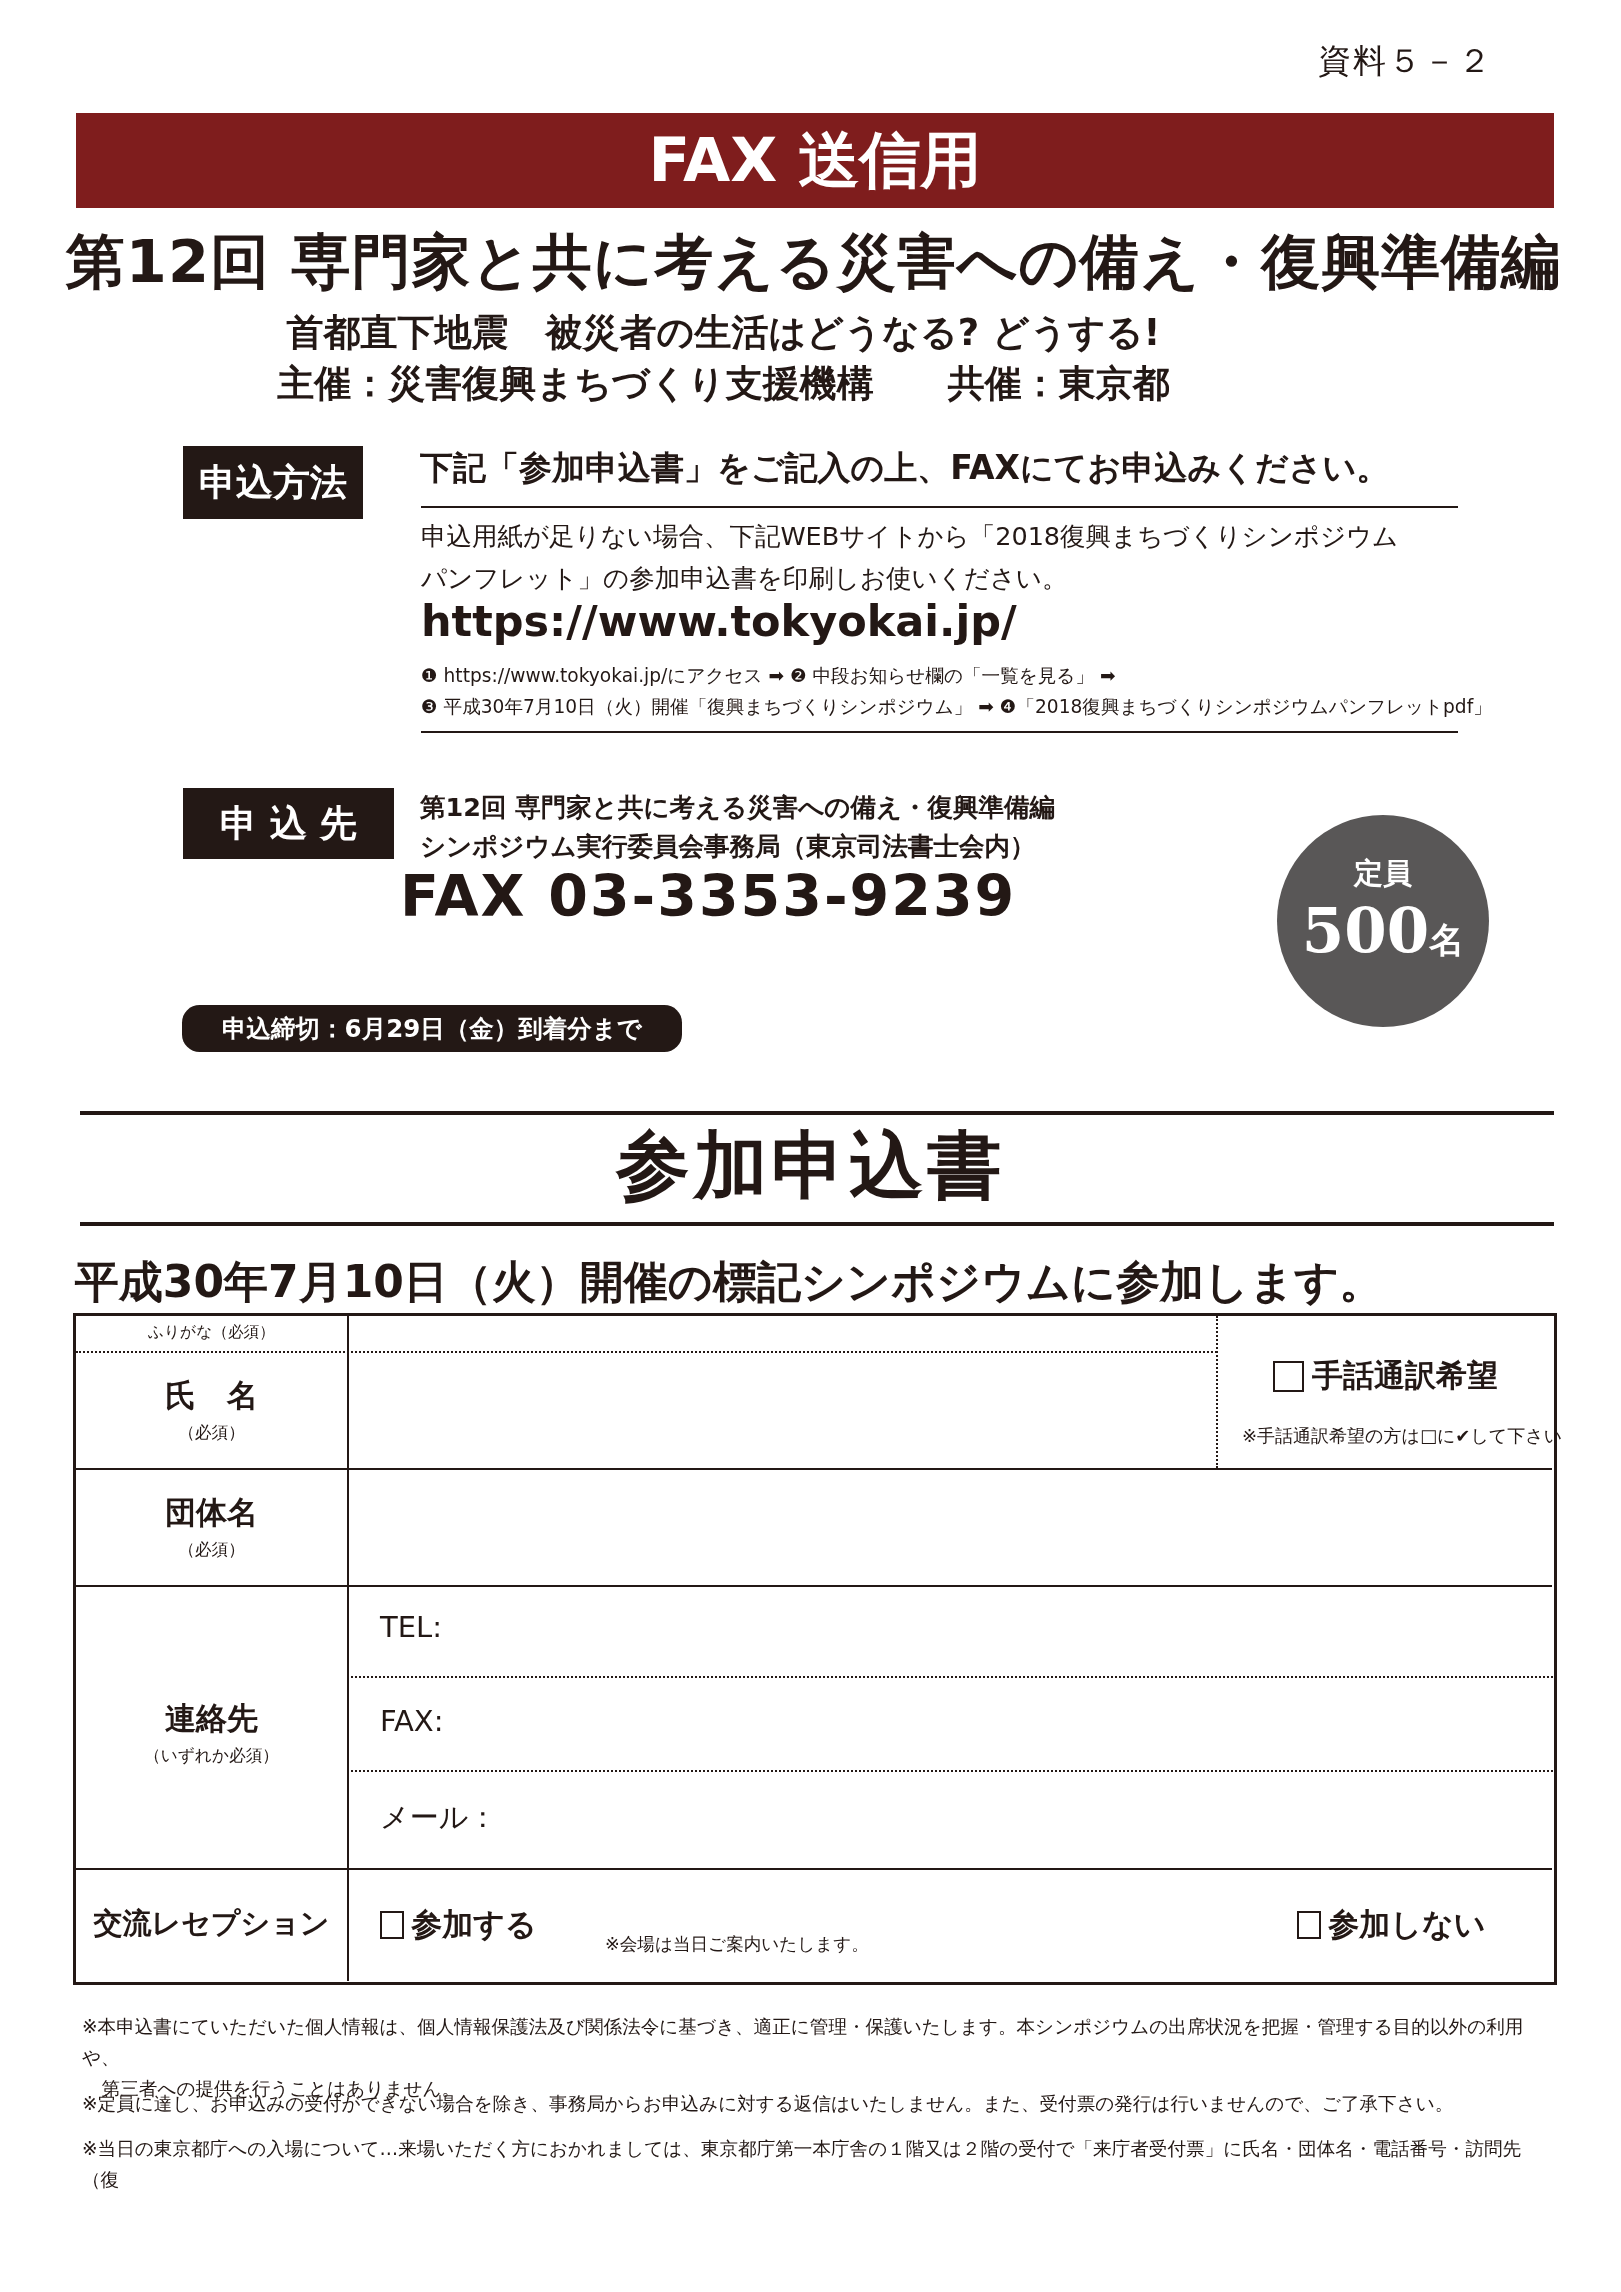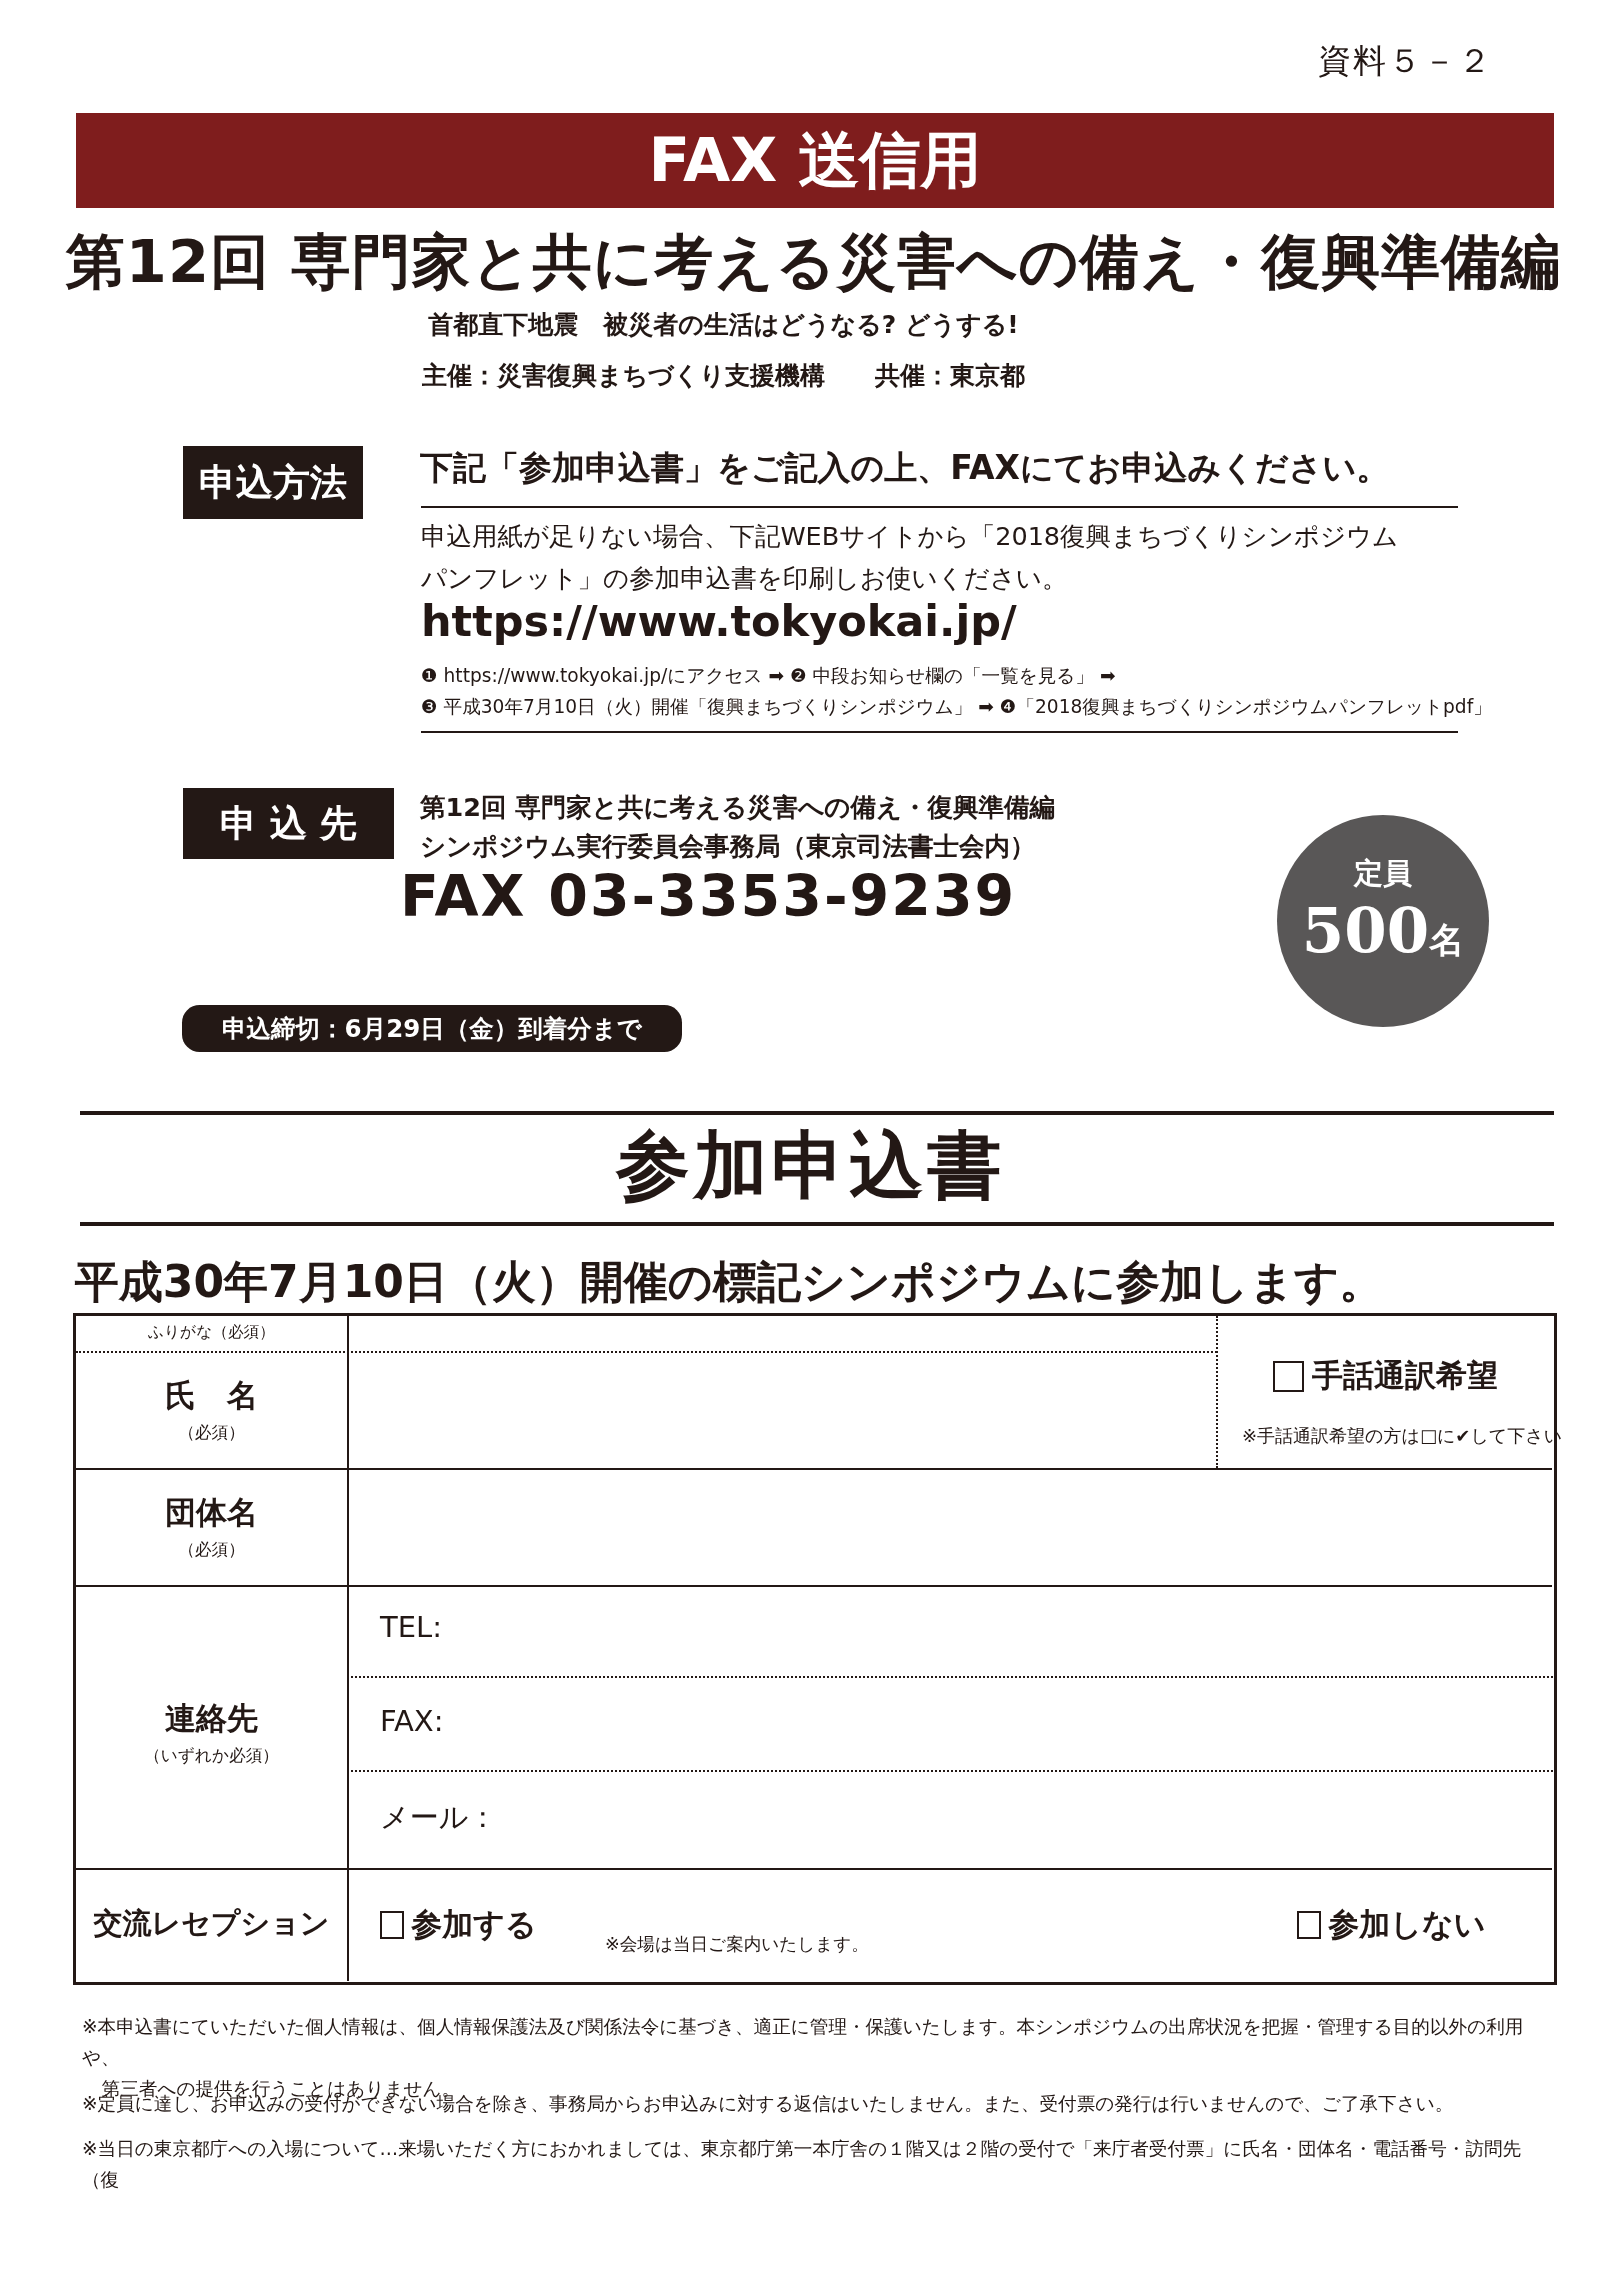--- a/index.html
+++ b/index.html
@@ -4,21 +4,21 @@
 <style>
   html, body { margin:0; padding:0; background:#ffffff; }
   body { width:1621px; height:2293px; position:relative; overflow:hidden;
          font-family:"DejaVu Sans","Liberation Sans",sans-serif; color:#231815; }
   .abs { position:absolute; }
   .doc-ref { left:1318px; top:39px; font-size:33px; letter-spacing:2px; }
   .fax-banner { left:76px; top:113px; width:1478px; height:95px; background:#7f1d1d;
                 color:#fff; display:flex; align-items:center; justify-content:center;
                 font-size:61px; font-weight:bold; }
   .main-title { left:59px; top:223px; width:1509px; text-align:center; font-size:59px; font-weight:bold; letter-spacing:1px; white-space:nowrap; }
-  .subtitle { left:0; width:1447px; text-align:center; font-size:25px; font-weight:bold; white-space:nowrap; }
+  .subtitle { left:0; width:1447px; text-align:center; font-size:37px; font-weight:bold; white-space:nowrap; }
   .label-box { background:#231815; color:#fff; font-size:37px; font-weight:bold; display:flex; align-items:center; justify-content:center; }
   .method-lead { left:420px; top:446px; font-size:33px; font-weight:bold; white-space:nowrap; }
   .hr-thin { height:2px; background:#231815; }
   .body-text { font-size:25.5px; white-space:nowrap; }
   .url-big { left:421px; top:596px; font-size:43px; font-weight:bold; }
   .steps { font-size:18.6px; white-space:nowrap; }
   .dest-line { font-size:25.5px; font-weight:bold; white-space:nowrap; }
   .fax-number { left:400px; top:863px; font-size:57px; font-weight:bold; letter-spacing:2px; white-space:nowrap; }
   .capacity { left:1277px; top:815px; width:212px; height:212px; border-radius:50%; background:#595757;
               color:#fff; font-family:"DejaVu Serif","Liberation Serif",serif; text-align:center; }

